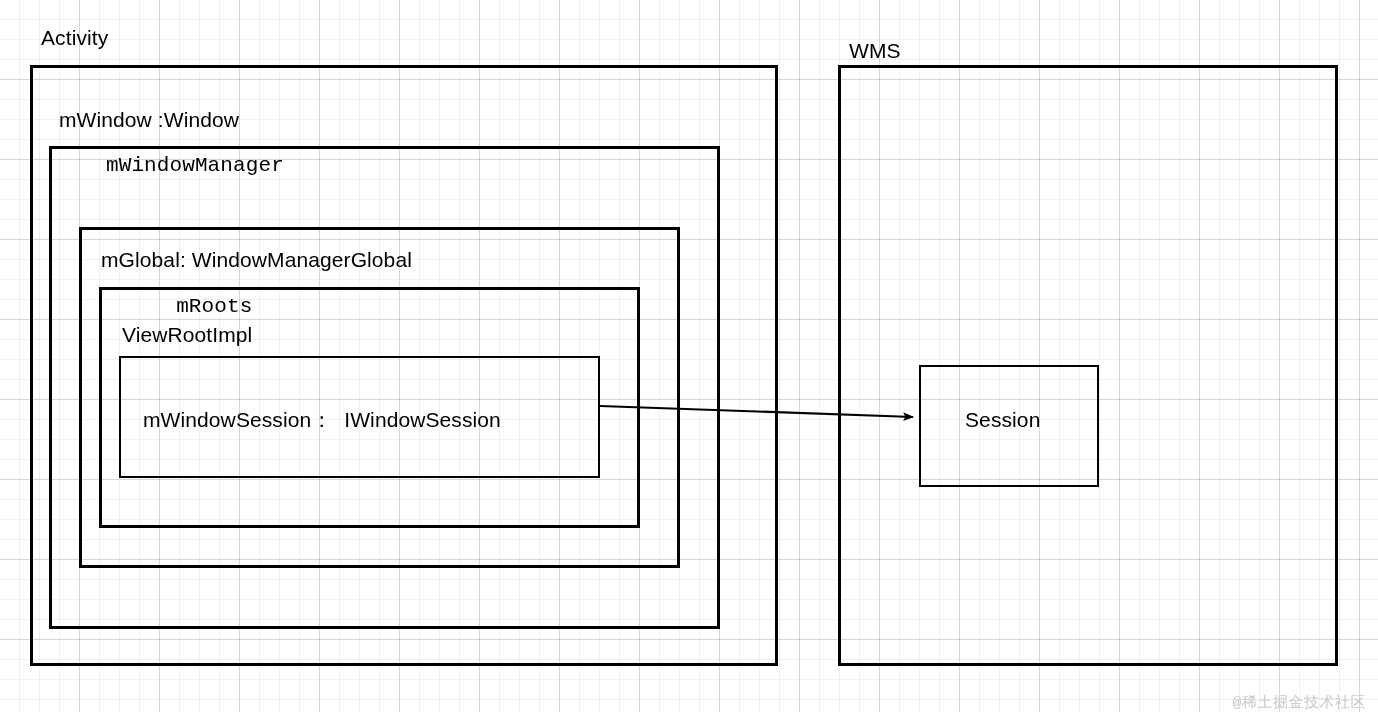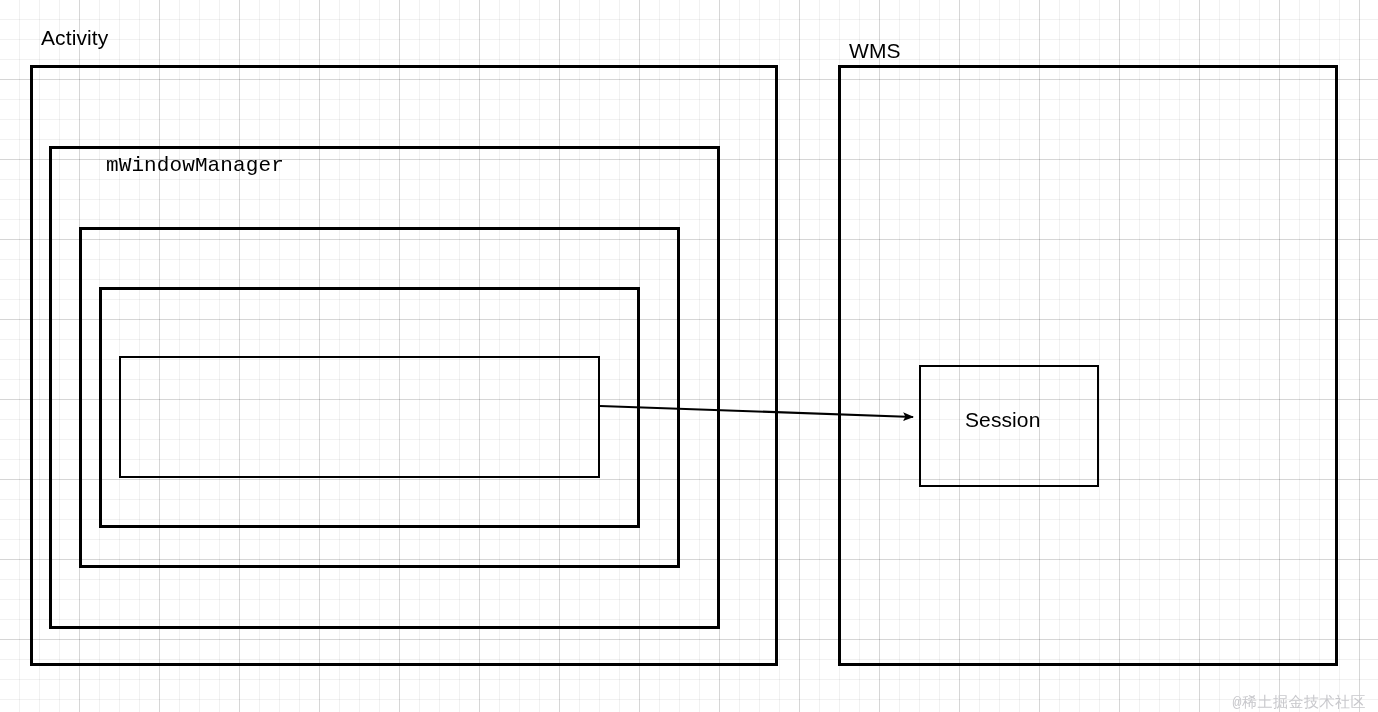--- a/index.html
+++ b/index.html
@@ -107,28 +107,32 @@
 
 <div id="canvas">
 
   <div class="group-title" id="activity-title">Activity</div>
 
   <div class="group-title" id="wms-title">WMS</div>
 
   <div class="box" id="activity-box"></div>
 
   <div class="box" id="window-box"></div>
+  <div class="box-label" id="window-label">mWindow :Window</div>
 
   <div class="box-label" id="wm-impl-label"><span class="indent">mWindowManager</span><br></div>
 
   <div class="box" id="wm-global-box"></div>
+  <div class="box-label" id="wm-global-label">mGlobal: WindowManagerGlobal</div>
 
   <div class="box" id="view-root-box"></div>
+  <div class="box-label" id="view-root-label"><span class="indent">mRoots</span><br><span>ViewRootImpl</span></div>
 
   <div class="box thin" id="window-session-box"></div>
+  <div class="box-label" id="window-session-label">mWindowSession：  IWindowSession</div>
 
   <div class="box" id="wms-box"></div>
 
   <div class="box thin" id="session-box"></div>
   <div class="box-label" id="session-label">Session</div>
 
   <svg id="connector" viewBox="0 0 1378 712" xmlns="http://www.w3.org/2000/svg">
     <defs>
       <marker id="arrowhead" markerWidth="11" markerHeight="9" refX="10" refY="4.5" orient="auto" markerUnits="userSpaceOnUse">
         <path d="M0,0 L11,4.5 L0,9 L2.4,4.5 Z" fill="#000000"></path>

